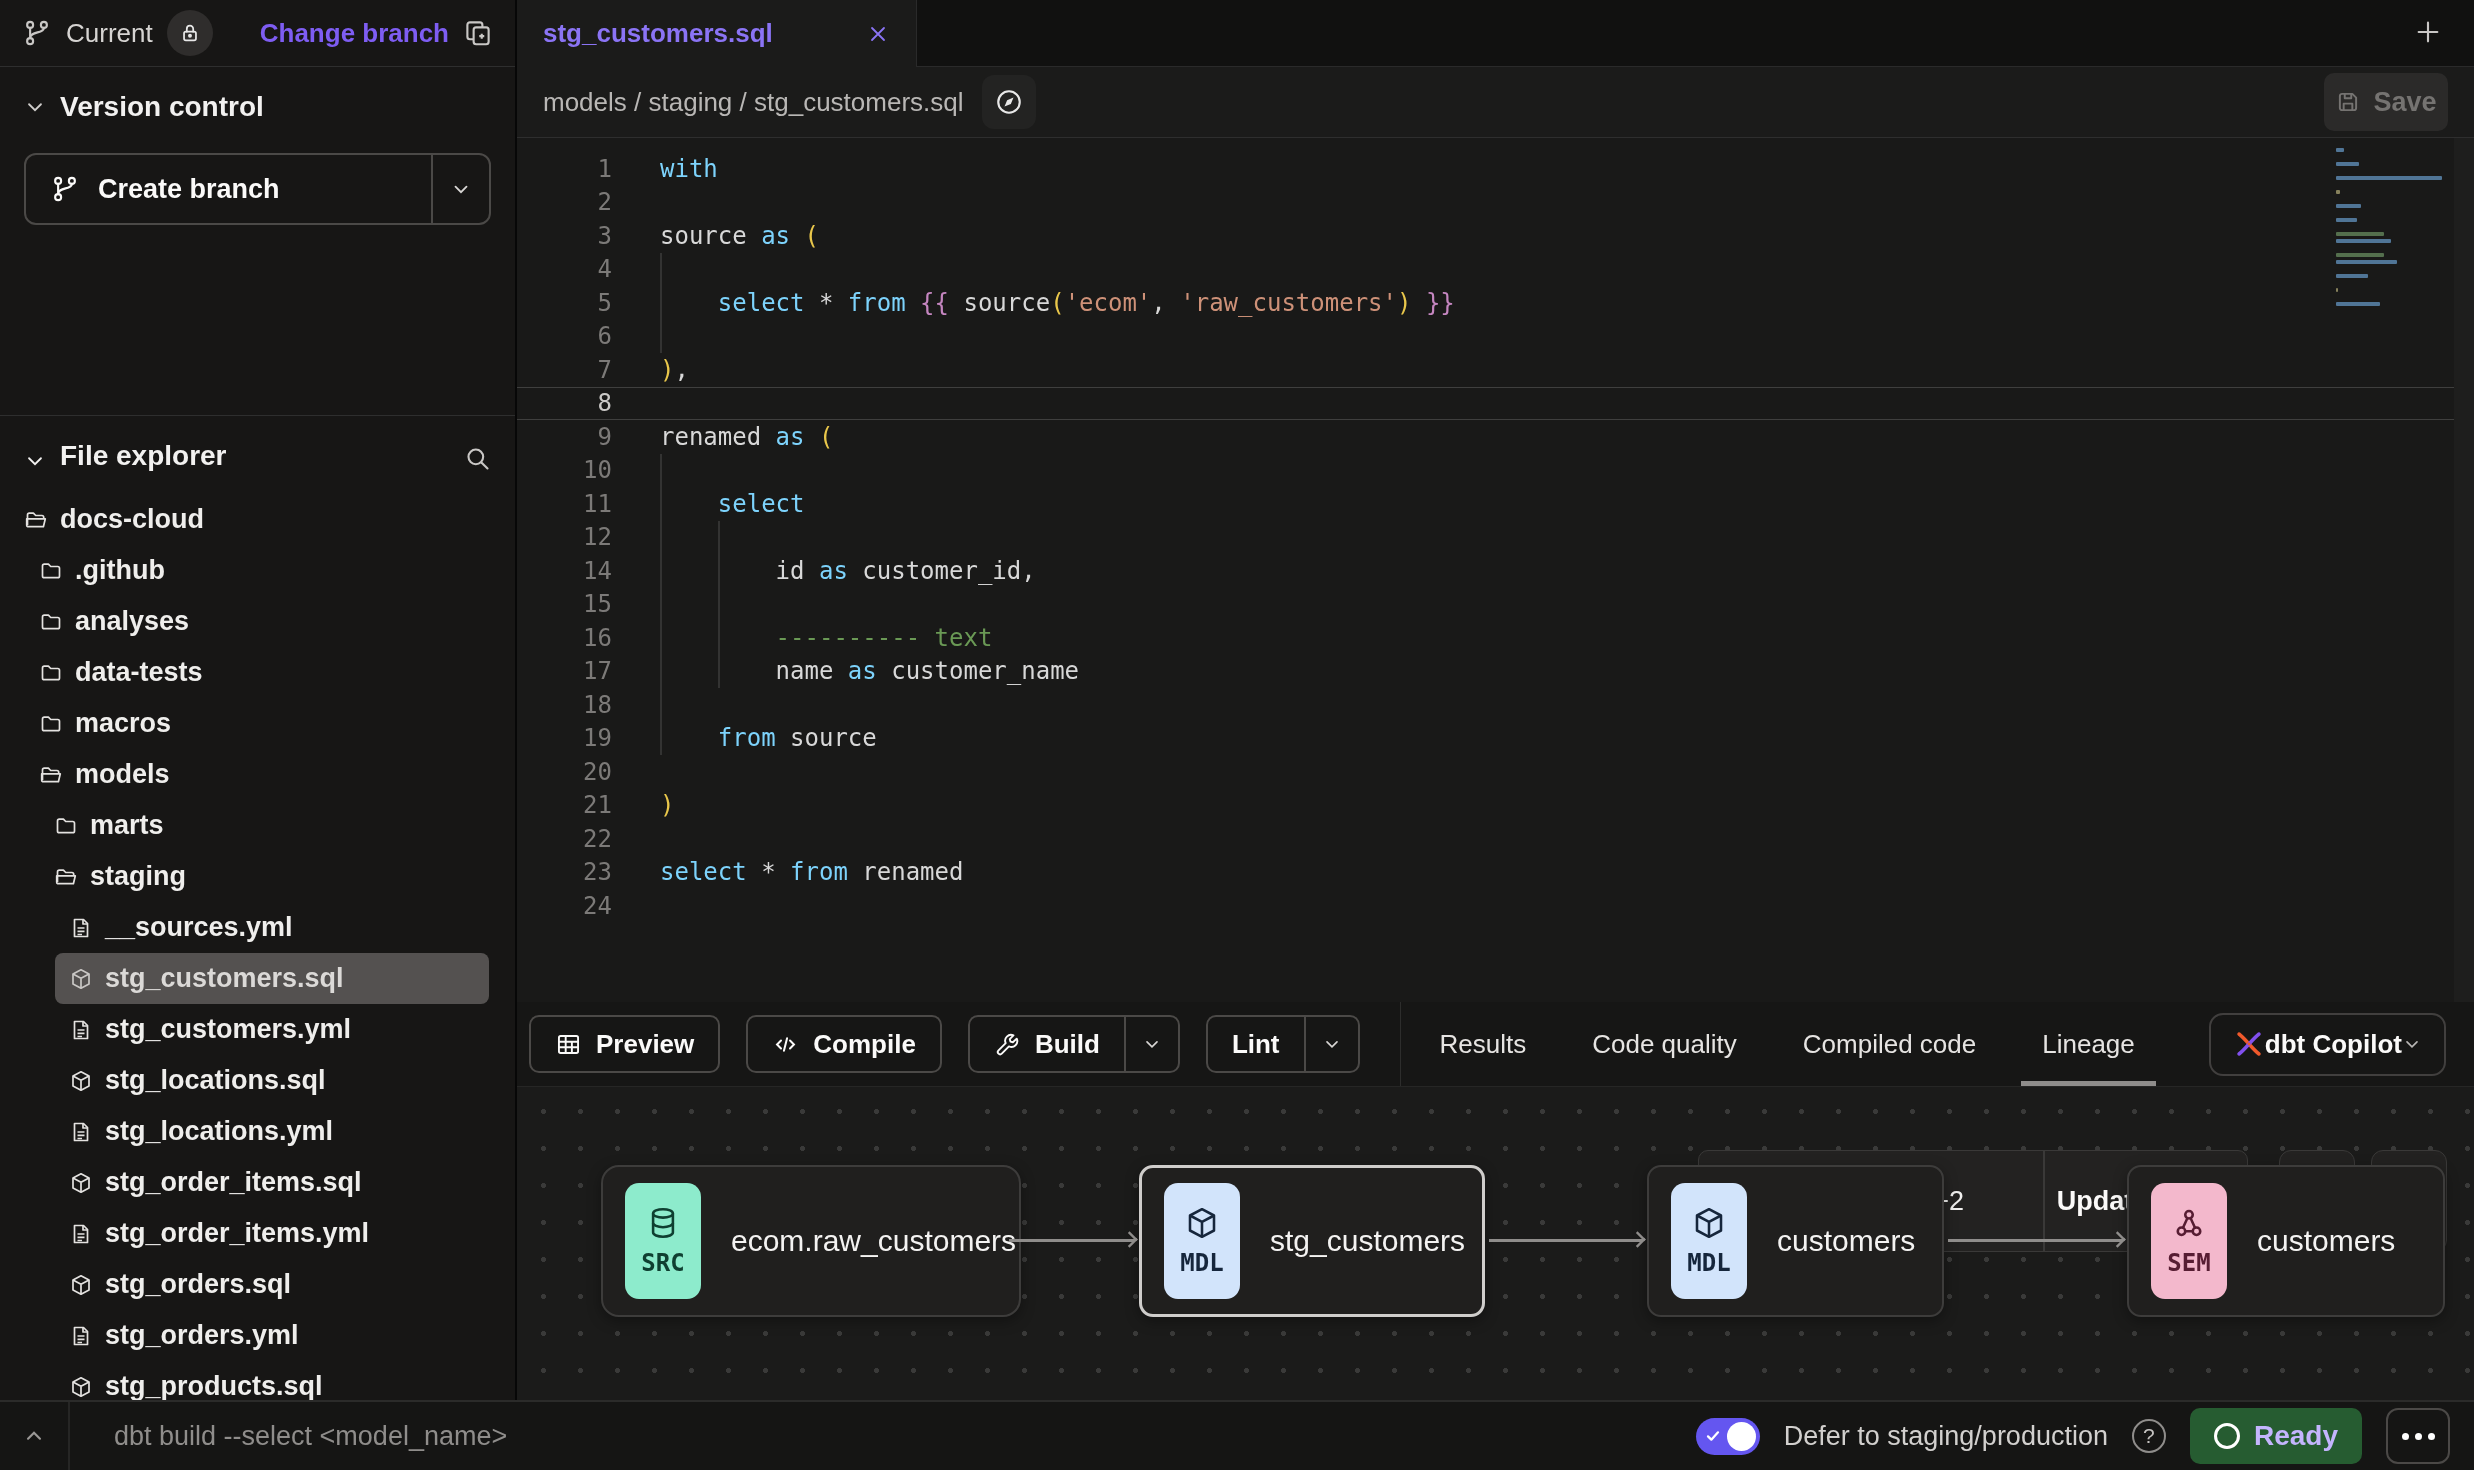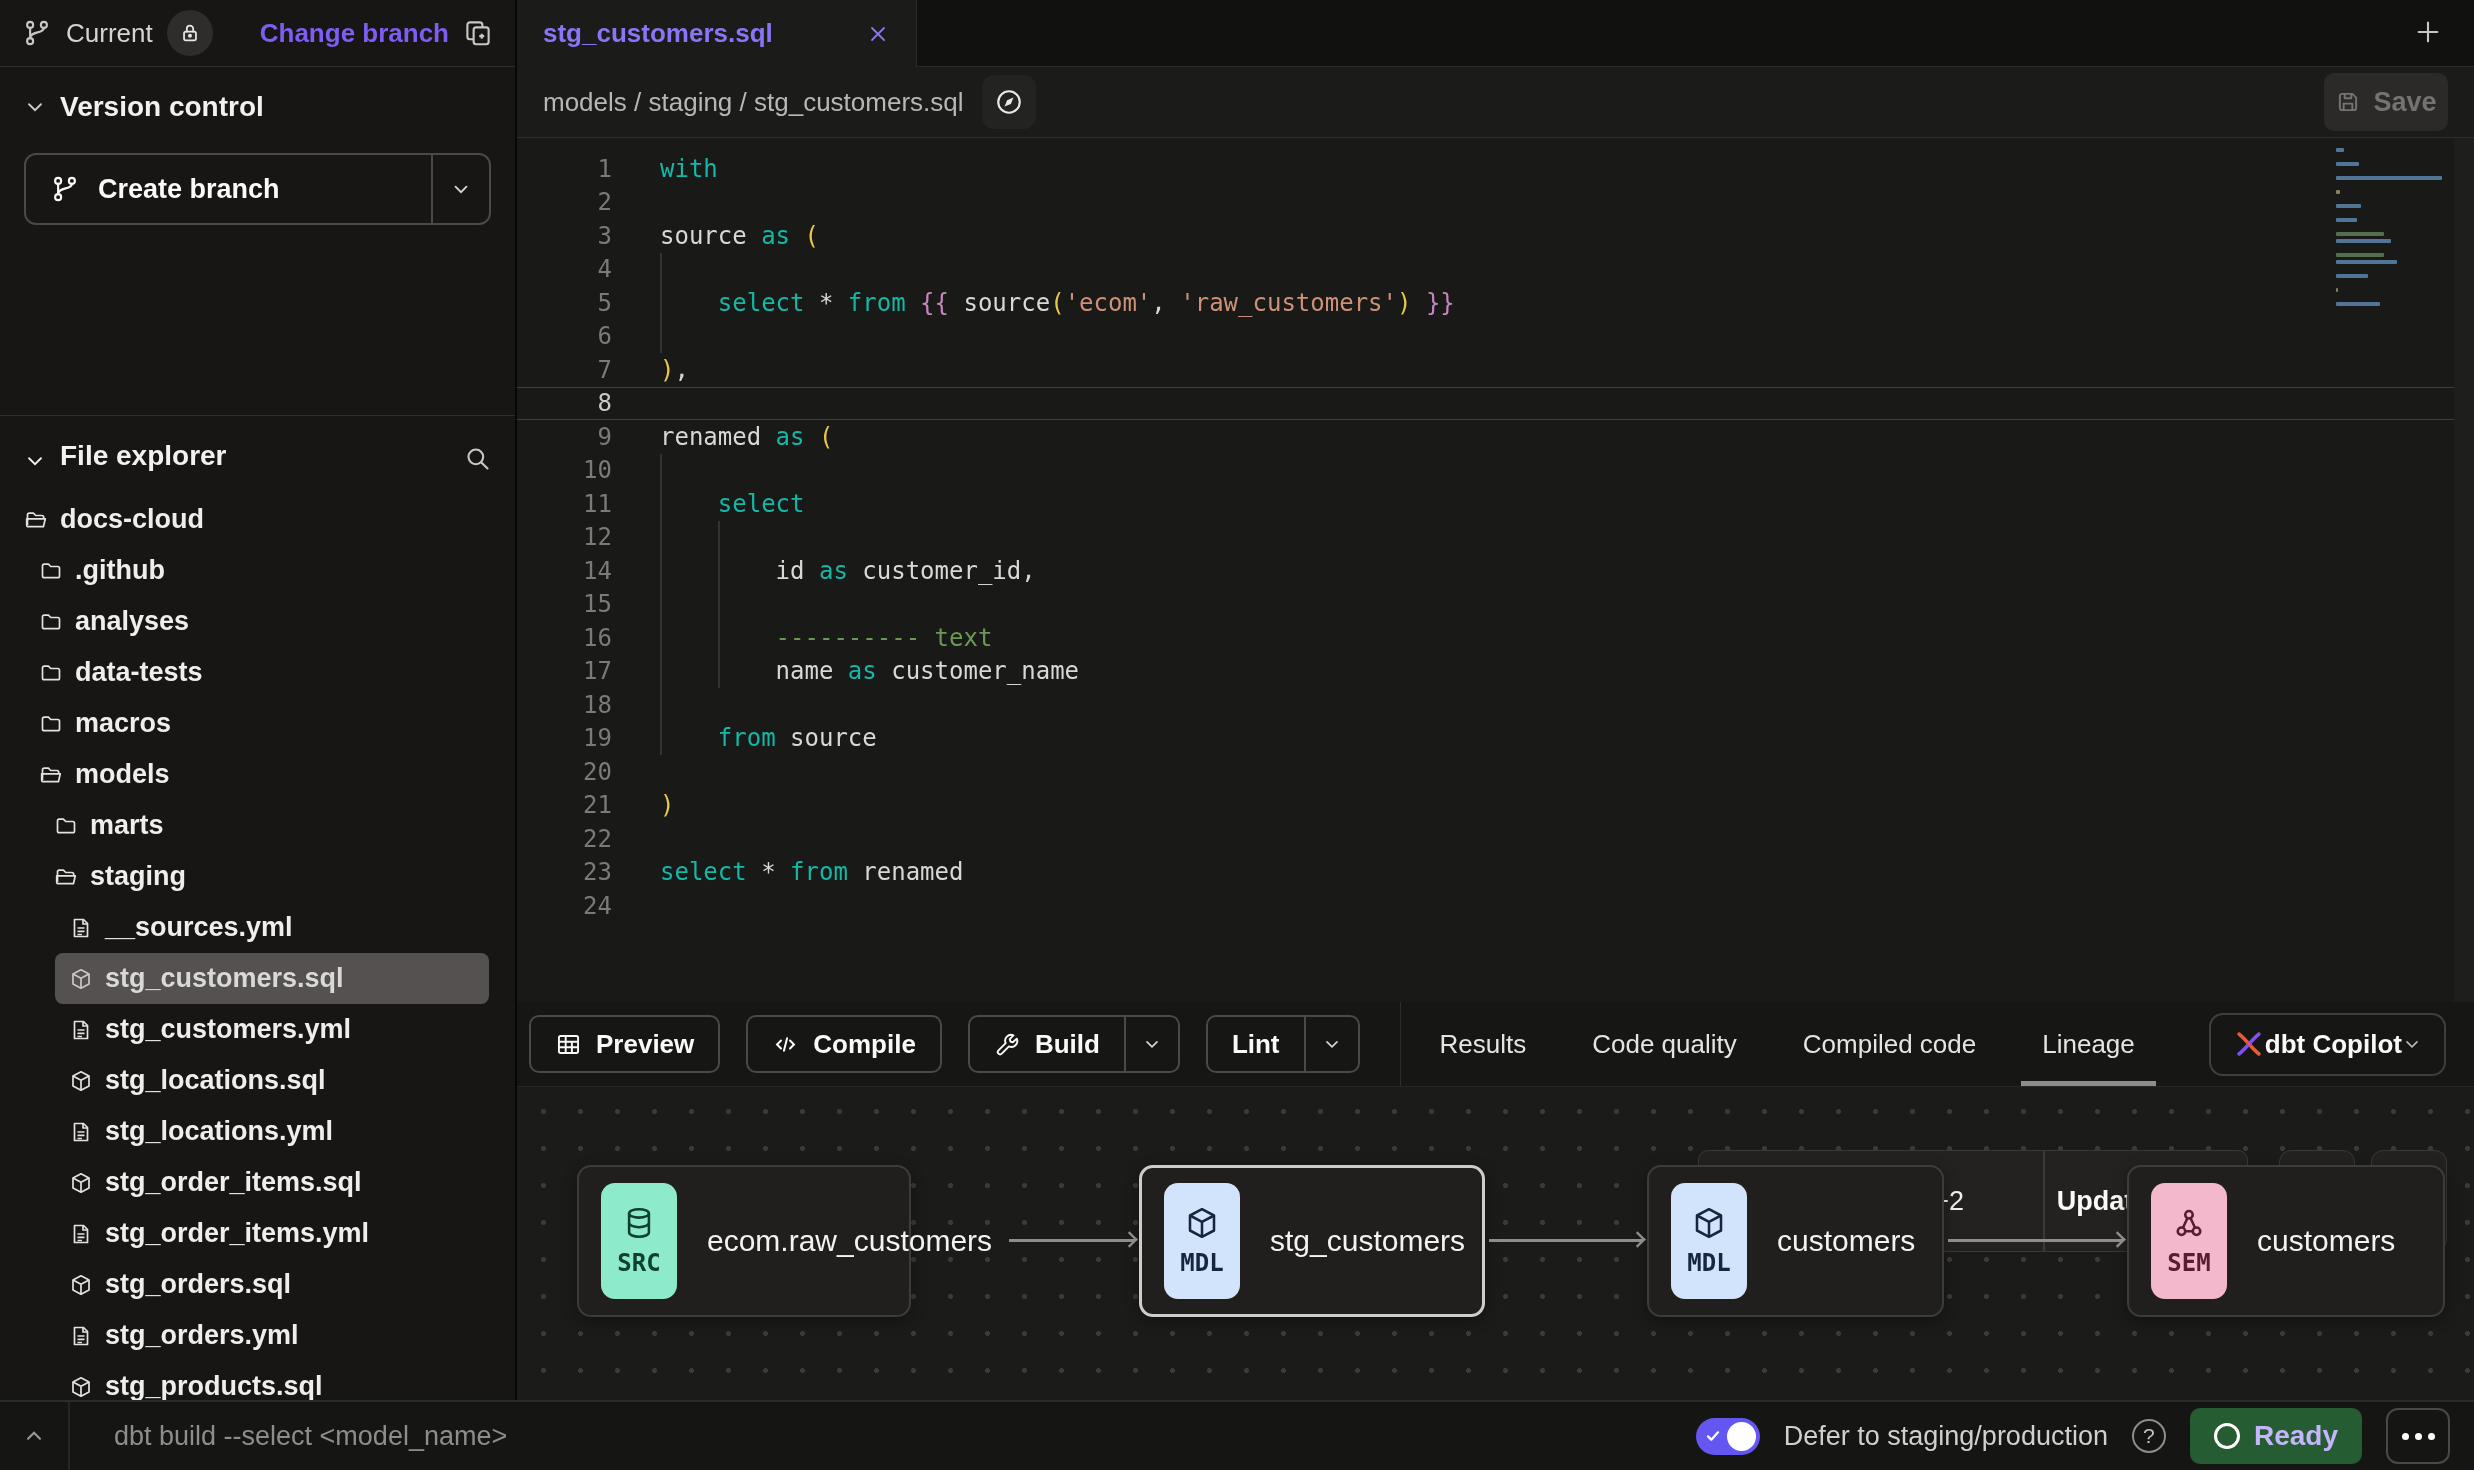--- a/index.html
+++ b/index.html
@@ -47,21 +47,21 @@
   .save-btn { margin-left:auto; width:124px; height:58px; border-radius:10px; background:#2b2a29; color:#757371; display:flex; align-items:center; justify-content:center; gap:12px; font-size:27px; font-weight:700; cursor:default; }
 
   
   .editor { flex:1; background:#191918; position:relative; overflow:hidden; padding-top:14px; font-family:"DejaVu Sans Mono","Liberation Mono",monospace; }
   .code-row { height:33.5px; display:flex; align-items:center; border-top:1px solid transparent; border-bottom:1px solid transparent; }
   .code-row.active { border-color:#3f3f3e; }
   .gutter-num { width:95px; flex:0 0 auto; text-align:right; color:#7c7a78; font-size:24px; }
   .code-row.active .gutter-num { color:#cbc9c7; }
   .code-content { position:relative; margin-left:48px; white-space:pre; font-size:24px; color:#d8d8d8; flex:1; height:100%; display:flex; align-items:center; }
   .guide { position:absolute; top:-1px; bottom:-1px; width:2px; background:#333332; }
-  .tok-kw { color:#14b8a6; } .tok-pl { color:#d8d8d8; } .tok-pa { color:#E9C74B; }
+  .tok-kw { color:#7dd3fc; } .tok-pl { color:#d8d8d8; } .tok-pa { color:#E9C74B; }
   .tok-br { color:#C586C0; } .tok-st { color:#CE9178; } .tok-co { color:#6A9955; }
   .minimap { position:absolute; top:10px; right:26px; width:112px; }
   .mini-line { height:4px; margin-bottom:3px; border-radius:1px; opacity:.85; }
   .editor-scroll-track { position:absolute; top:0; right:0; bottom:0; width:20px; background:#1e1e1d; }
 
   
   .toolbar { height:85px; background:#161615; border-bottom:1px solid #262625; display:flex; align-items:center; padding-left:12px; position:relative; }
   .tb-btn { height:58px; border:2px solid #4b4947; border-radius:10px; display:flex; align-items:stretch; color:#fbfaf9; font-size:26px; font-weight:700; margin-right:26px; cursor:pointer; }
   .tb-btn .tbb-main { display:flex; align-items:center; gap:14px; padding:0 24px; }
   .tbb-divider { width:2px; background:#4b4947; }
@@ -543,21 +543,21 @@
           <svg width="30" height="30" viewBox="0 0 24 24" fill="none" stroke="currentColor" stroke-width="2" stroke-linecap="round">
               <path d="M4.5 9V4.5H9M15 4.5h4.5V9M19.5 15v4.5H15M9 19.5H4.5V15"></path>
             </svg>
         </div>
         <div class="lin-sq-btn" style="left:1854px">
           <svg width="32" height="32" viewBox="0 0 24 24" fill="none" stroke="currentColor" stroke-width="2" stroke-linecap="round" stroke-linejoin="round">
               <path d="M20 5.5v5.5h-5.5"></path>
               <path d="M19.7 11a7.8 7.8 0 1 0-2.2 5.5"></path>
             </svg>
         </div>
-      <div class="lin-node" style="left: 60px; width: 334px;">
+      <div class="lin-node" style="left: 84px; width: 420px; border-radius: 18px;">
             <div class="lin-badge" style="background: rgb(141, 235, 204); color: rgb(15, 63, 49);">
               <svg width="36" height="36" viewBox="0 0 24 24" fill="none" stroke="currentColor" stroke-width="1.7">
                 <ellipse cx="12" cy="5.6" rx="6.6" ry="2.8"></ellipse>
                 <path d="M5.4 5.6v12.8c0 1.5 3 2.8 6.6 2.8s6.6-1.3 6.6-2.8V5.6"></path>
                 <path d="M5.4 12c0 1.5 3 2.8 6.6 2.8s6.6-1.3 6.6-2.8"></path>
               </svg>
               <span>SRC</span>
             </div>
             <span class="lin-label">ecom.raw_customers</span>
           </div>

